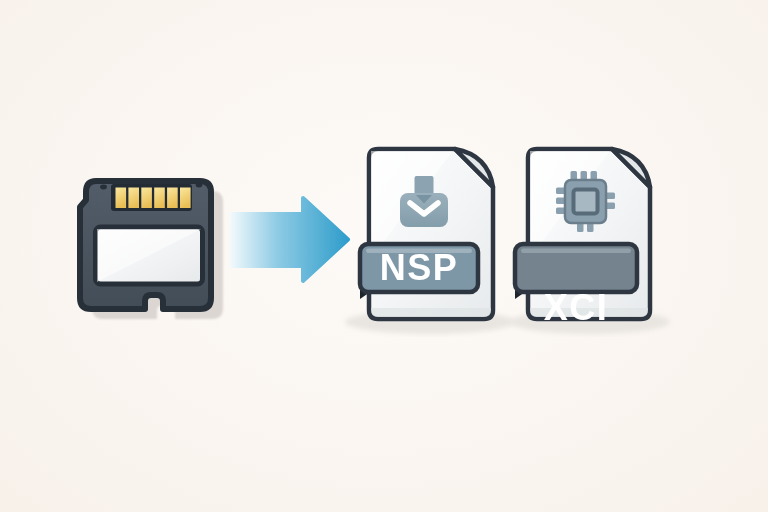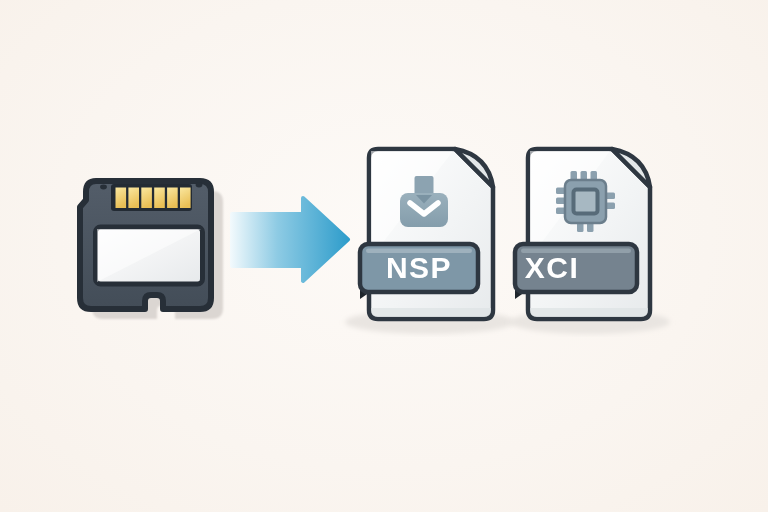--- a/index.html
+++ b/index.html
@@ -9,29 +9,29 @@
     background:radial-gradient(ellipse at 50% 45%, #fdfaf7 0%, #faf5f0 60%, #f8f1ea 100%);
     overflow:hidden;
     font-family:"Liberation Sans", sans-serif;
   }
   .stage svg{position:absolute;left:0;top:0;}
   .badge-label{
     position:absolute;
     text-align:center;
     color:#ffffff;
     font-weight:bold;
-    font-size:30px;
+    font-size:36px;
     letter-spacing:1.5px;
     line-height:48px;
     height:48px;
     top:244px;
     user-select:none;
   }
   .badge-label.nsp{left:360px;width:118px;}
-  .badge-label.xci{left:491px;width:122px;}
+  .badge-label.xci{left:515px;width:122px;margin-top:40px;}
 </style>
 </head>
 <body>
 
 <div class="stage">
   <svg width="768" height="512" viewBox="0 0 768 512">
     <defs>
       <linearGradient id="arrowGrad" gradientUnits="userSpaceOnUse" x1="230" y1="240" x2="348" y2="240">
         <stop offset="0" stop-color="#f3fafd"></stop>
         <stop offset="0.4" stop-color="#8ecbe4"></stop>

